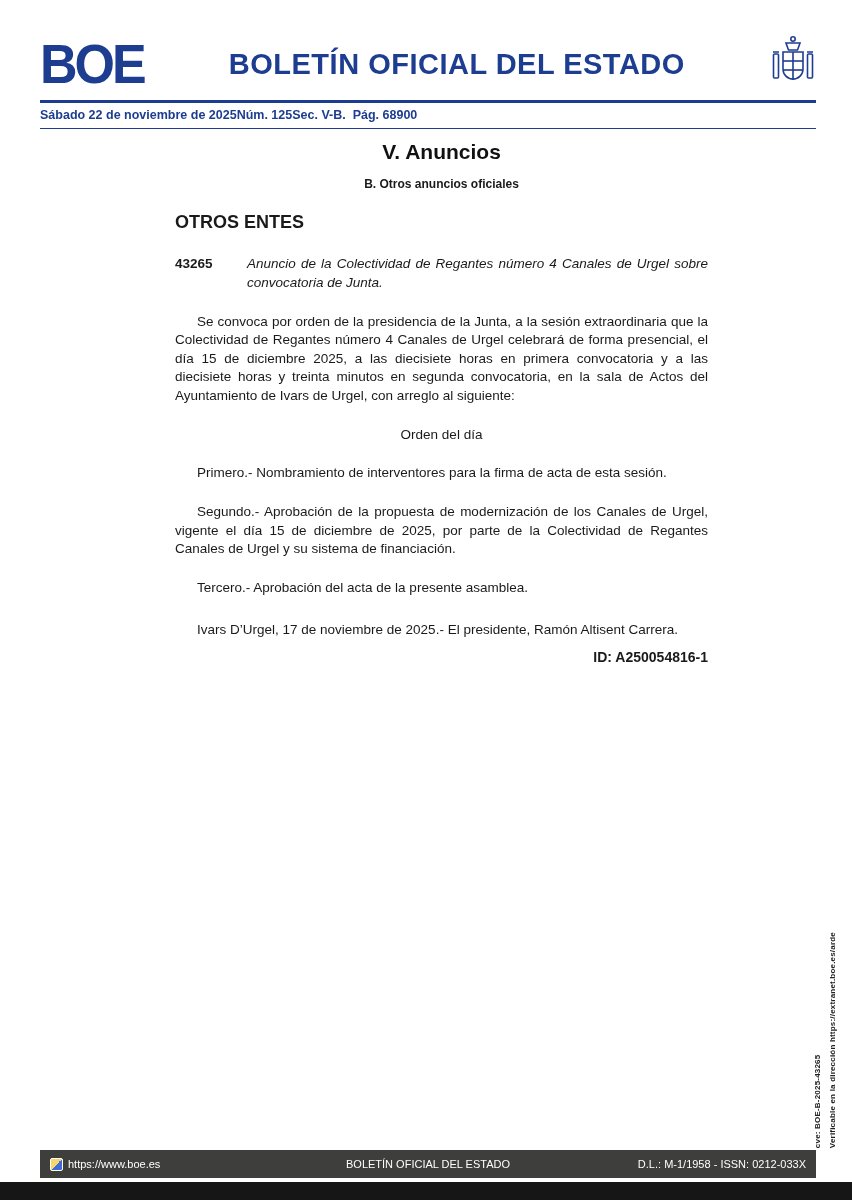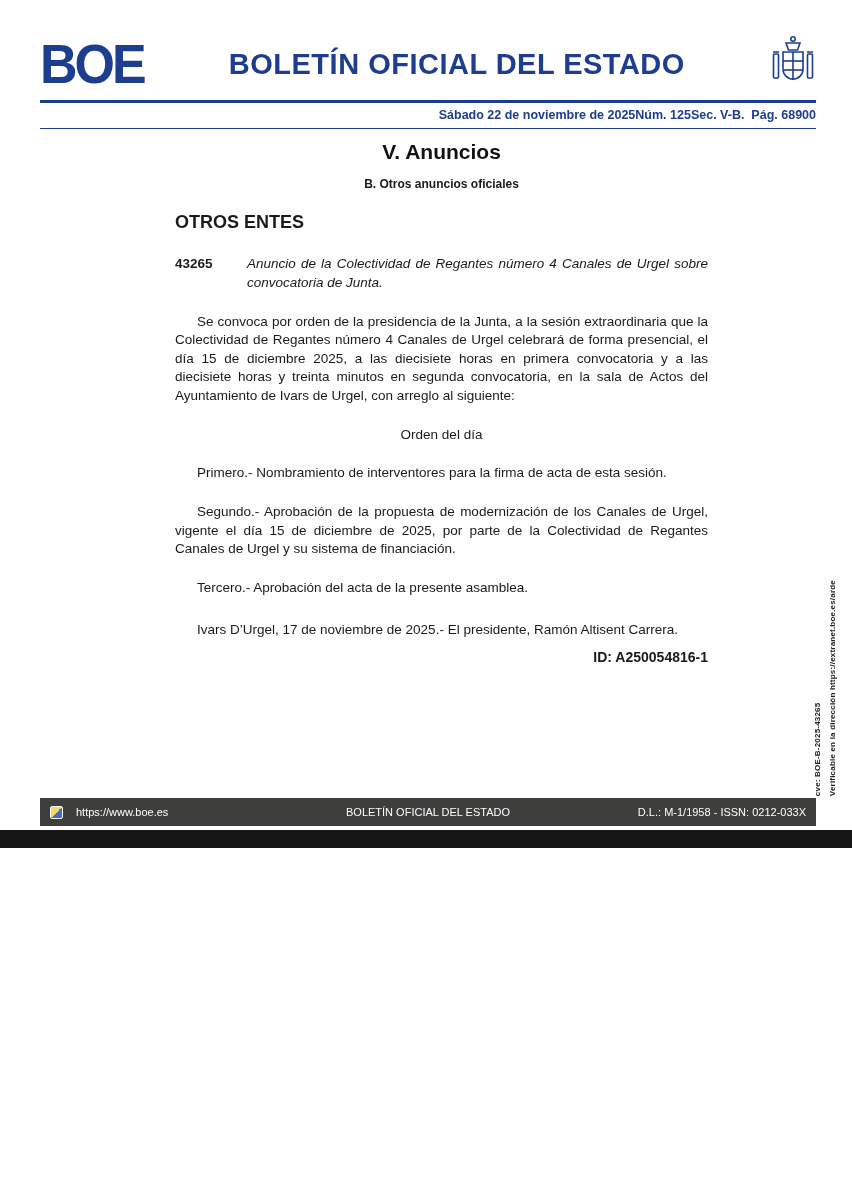--- a/index.html
+++ b/index.html
@@ -4,21 +4,21 @@
 <style>
   * { margin:0; padding:0; box-sizing:border-box; }
   html,body { background:#ffffff; }
   body {
     width:852px; height:1200px;
     font-family:"Liberation Sans", sans-serif;
     color:#111111;
     position:relative;
     overflow:hidden;
   }
-  .page { position:relative; width:852px; height:848px; background:#ffffff; }
+  .page { position:relative; width:852px; height:1200px; background:#ffffff; }
 
   
   .header {
     position:absolute; top:30px; left:40px; right:36px; height:68px;
     display:flex; align-items:center;
   }
   .boe-logo {
     font-weight:900;
     font-size:52px;
     letter-spacing:-3px;
@@ -36,21 +36,21 @@
     letter-spacing:0.5px;
   }
   .crest { flex:0 0 auto; width:46px; height:60px; display:flex; align-items:center; justify-content:center; }
 
   .rule-thick {
     position:absolute; top:100px; left:40px; right:36px;
     border-top:3px solid #1d3d91;
   }
   .meta-row {
     position:absolute; top:106px; left:40px; right:36px; height:18px;
-    display:flex; justify-content:flex-end; align-items:center;
+    display:flex; justify-content:flex-start; align-items:center;
     color:#1d3d91; font-weight:bold; font-size:12.5px;
   }
   .meta-center { position:absolute; left:0; right:0; text-align:center; }
   .meta-row > span { position:relative; z-index:1; background:transparent; }
   .pre { white-space:pre; }
   .rule-thin {
     position:absolute; top:128px; left:40px; right:36px;
     border-top:1.5px solid #1d3d91;
   }
 
@@ -87,21 +87,21 @@
 
   
   .footer-bar {
     position:absolute; left:40px; right:36px; bottom:22px; height:28px;
     background:#3e3e3d;
     color:#ffffff;
     display:flex; align-items:center;
     font-size:11px;
     padding:0 10px;
   }
-  .footer-left { display:flex; align-items:center; gap:13px; flex:1 1 0; }
+  .footer-left { display:flex; align-items:center; gap:5px; flex:1 1 0; }
   .footer-center { flex:1 1 0; text-align:center; white-space:nowrap; }
   .footer-right { flex:1 1 0; text-align:right; white-space:nowrap; }
   .footer-icon {
     display:inline-block; width:13px; height:13px;
     border:1px solid #ffffff; border-radius:2px;
     background:linear-gradient(135deg,#f5d76e 0 50%, #3e6bd6 50% 100%);
   }
   .bottom-strip {
     position:absolute; left:0; right:0; bottom:0; height:18px;
     background:#161616;

